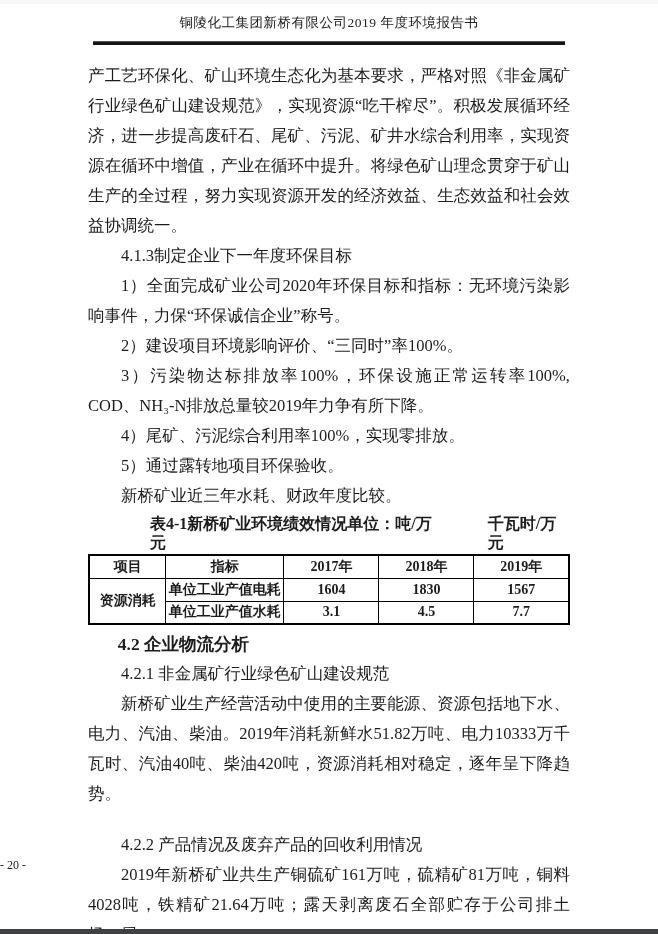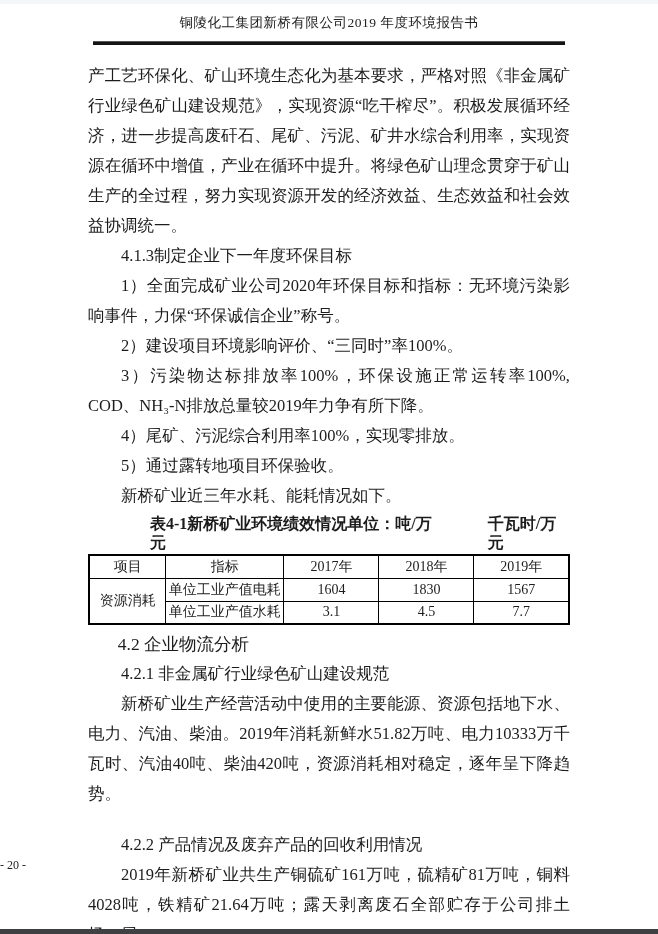--- a/index.html
+++ b/index.html
@@ -40,21 +40,21 @@
   .content {
     margin: 16px 88px 0 88px;
     font-size: 16.5px;
     line-height: 30px;
     text-align: justify;
     color: #1c1c1c;
   }
   .content p { margin: 0; }
   .indent { text-indent: 2em; }
   .h42 {
-    font-weight: normal;
+    font-weight: bold;
     font-size: 17.5px;
     line-height: 29px;
     margin-top: 5px !important;
     text-indent: 1.7em;
   }
   .table-caption {
     font-size: 16px;
     font-weight: bold;
     line-height: 19px;
     margin: 3px 0 2px 62px;
@@ -68,21 +68,21 @@
     border-collapse: collapse;
     border: 2px solid #000;
     font-size: 14px;
     line-height: 16px;
     margin: 1px 0 3px 0;
   }
   table.perf th, table.perf td {
     border: 1px solid #000;
     text-align: center;
     vertical-align: middle;
-    font-weight: normal;
+    font-weight: bold;
     height: 23px;
     padding: 1px 2px;
   }
   table.perf col.c1 { width: 16%; }
   table.perf col.c2 { width: 24.6%; }
   table.perf col.c3 { width: 19.8%; }
   table.perf col.c4 { width: 19.8%; }
   table.perf col.c5 { width: 19.8%; }
   .footer {
     position: absolute;
@@ -105,21 +105,21 @@
   <div class="header-rule"></div>
 
   <div class="content">
     <p>产工艺环保化、矿山环境生态化为基本要求，严格对照《非金属矿行业绿色矿山建设规范》，实现资源“吃干榨尽”。积极发展循环经济，进一步提高废矸石、尾矿、污泥、矿井水综合利用率，实现资源在循环中增值，产业在循环中提升。将绿色矿山理念贯穿于矿山生产的全过程，努力实现资源开发的经济效益、生态效益和社会效益协调统一。</p>
     <p class="indent">4.1.3制定企业下一年度环保目标</p>
     <p class="indent">1）全面完成矿业公司2020年环保目标和指标：无环境污染影响事件，力保“环保诚信企业”称号。</p>
     <p class="indent">2）建设项目环境影响评价、“三同时”率100%。</p>
     <p class="indent">3）污染物达标排放率100%，环保设施正常运转率100%, COD、NH₃-N排放总量较2019年力争有所下降。</p>
     <p class="indent">4）尾矿、污泥综合利用率100%，实现零排放。</p>
     <p class="indent">5）通过露转地项目环保验收。</p>
-    <p class="indent">新桥矿业近三年水耗、能耗情况如下。</p>
+    <p class="indent">新桥矿业近三年水耗、财政年度比较。</p>
 
     <div class="table-caption">
       <span class="cap-left">表4-1新桥矿业环境绩效情况单位：吨/万元</span>
       <span class="cap-right">千瓦时/万元</span>
     </div>
 
     <table class="perf">
       <colgroup>
         <col class="c1">
           <col class="c2">

